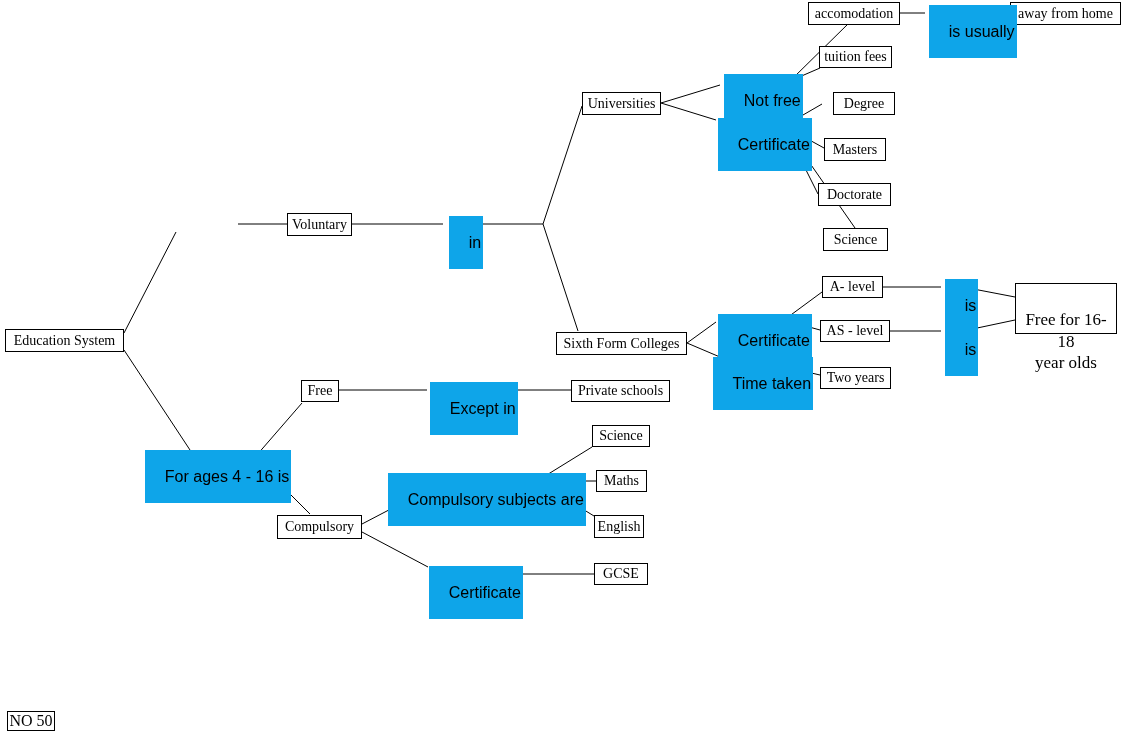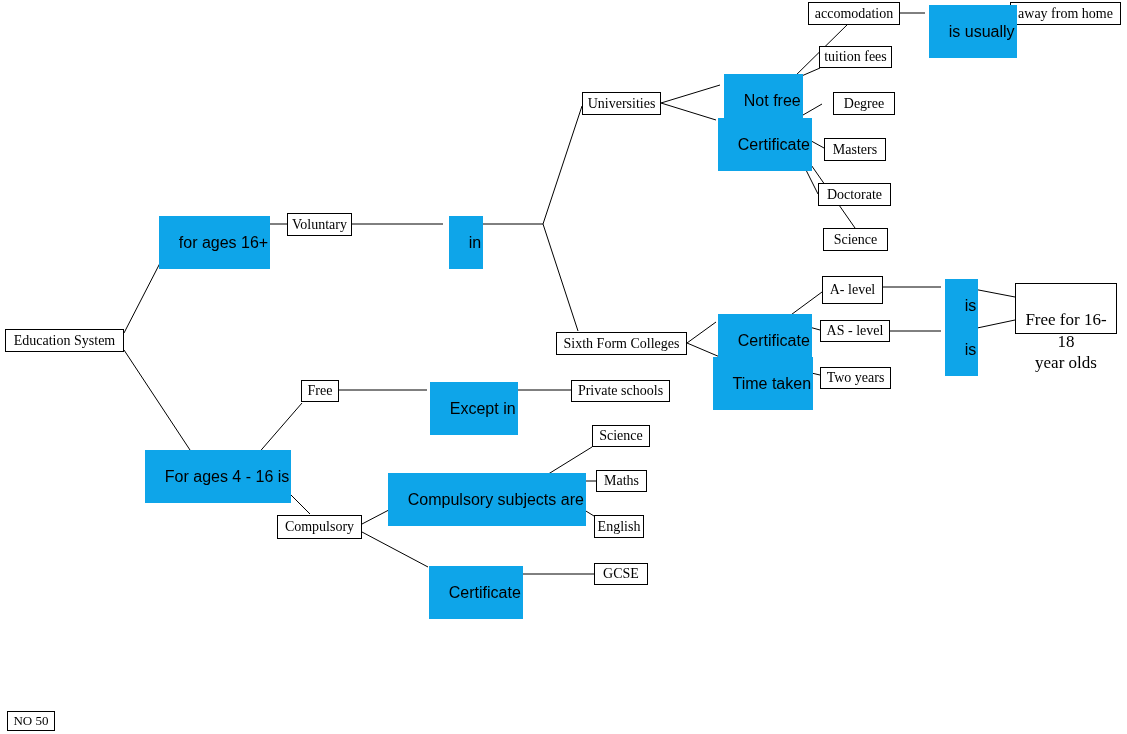--- a/index.html
+++ b/index.html
@@ -61,21 +61,21 @@
     padding: 0 2px;
     z-index: 3;
     line-height: 1.1;
   }
   .tag {
     position: absolute;
     box-sizing: border-box;
     border: 1px solid #000000;
     background: #ffffff;
     font-family: "Liberation Serif", "DejaVu Serif", serif;
-    font-size: 13px;
+    font-size: 16px;
     color: #000000;
     display: flex;
     align-items: center;
     justify-content: center;
     white-space: pre;
     padding: 0 4px;
     z-index: 2;
   }
 </style>
 </head>
@@ -195,21 +195,21 @@
   </div>
 
   <div class="node" style="left:823px; top:228px; width:65px; height:23px;">
     <span>Science</span>
   </div>
 
   <div class="node" style="left:556px; top:332px; width:131px; height:23px;">
     <span>Sixth Form Colleges</span>
   </div>
 
-  <div class="node" style="left:822px; top:276px; width:61px; height:28px;">
+  <div class="node" style="left:822px; top:276px; width:61px; height:22px;">
     <span>A- level</span>
   </div>
 
   <div class="node" style="left:820px; top:320px; width:70px; height:22px;">
     <span>AS - level</span>
   </div>
 
   <div class="node multiline" style="left:1015px; top:283px; width:102px; height:51px; font-size:17px;">
     <span>Free for 16-18
 year olds</span>
@@ -240,23 +240,20 @@
   </div>
 
   <div class="node" style="left:594px; top:515px; width:50px; height:23px;">
     <span>English</span>
   </div>
 
   <div class="node" style="left:594px; top:563px; width:54px; height:22px;">
     <span>GCSE</span>
   </div>
 
-  <div class="linklabel" style="left:159px; top:216px;">
-    <span>for ages 16+</span>
-  </div>
 
   <div class="linklabel" style="left:449px; top:216px;">
     <span>in</span>
   </div>
 
   <div class="linklabel" style="left:724px; top:74px;">
     <span>Not free</span>
   </div>
 
   <div class="linklabel" style="left:718px; top:118px;">

